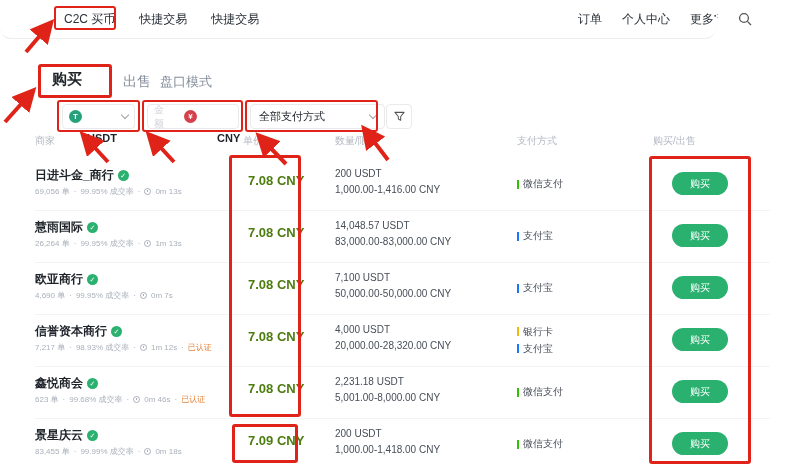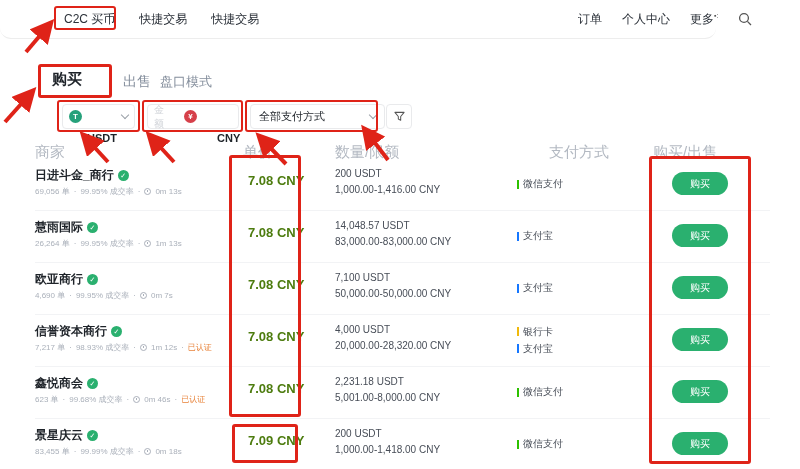--- a/index.html
+++ b/index.html
@@ -30,22 +30,22 @@
         display:flex;align-items:center;justify-content:center;flex:0 0 auto;}
   .chev{width:5px;height:5px;border-right:1.5px solid #9aa0a8;border-bottom:1.5px solid #9aa0a8;
         transform:rotate(45deg);margin-top:-3px;flex:0 0 auto;}
   .dd .lbl{font-weight:bold;color:#1e2329;margin-top:43px;}
   .dd2 .ph{font-size:10px;color:#d0d3d8;margin-right:auto;}
   .dd3 .lbl3{font-weight:normal;color:#1e2329;margin-right:auto;}
   .funnel-btn{position:absolute;left:386px;top:104px;width:26px;height:25px;border:1px solid #e9eaec;
               border-radius:4px;background:#fff;display:flex;align-items:center;justify-content:center;box-sizing:border-box;}
 
   
-  .thead span{position:absolute;top:143px;font-size:15px;color:#b3b9c2;}
-  .th-merchant{left:35px;} .th-price{left:243px;} .th-amount{left:335px;} .th-pay{left:517px;margin-left:32px;} .th-action{left:653px;}
+  .thead span{position:absolute;top:134px;font-size:10px;color:#b3b9c2;}
+  .th-merchant{left:35px;} .th-price{left:243px;} .th-amount{left:335px;} .th-pay{left:517px;} .th-action{left:653px;}
 
   .rows{position:absolute;left:0;top:0;width:800px;height:469px;}
   .row{position:absolute;left:35px;width:735px;height:52px;border-bottom:1px solid #f2f3f5;}
   .row:last-child{border-bottom:none;}
   .c-name{position:absolute;left:0;top:9px;display:flex;align-items:center;gap:4px;}
   .merchant{font-size:12px;font-weight:bold;color:#1e2329;cursor:pointer;}
   .badge{width:11px;height:11px;border-radius:50%;background:#2ab06f;color:#fff;font-size:7px;
          display:flex;align-items:center;justify-content:center;}
   .c-stats{position:absolute;left:0;top:28px;display:flex;align-items:center;gap:4px;
            font-size:8px;color:#aab0ba;white-space:nowrap;}

